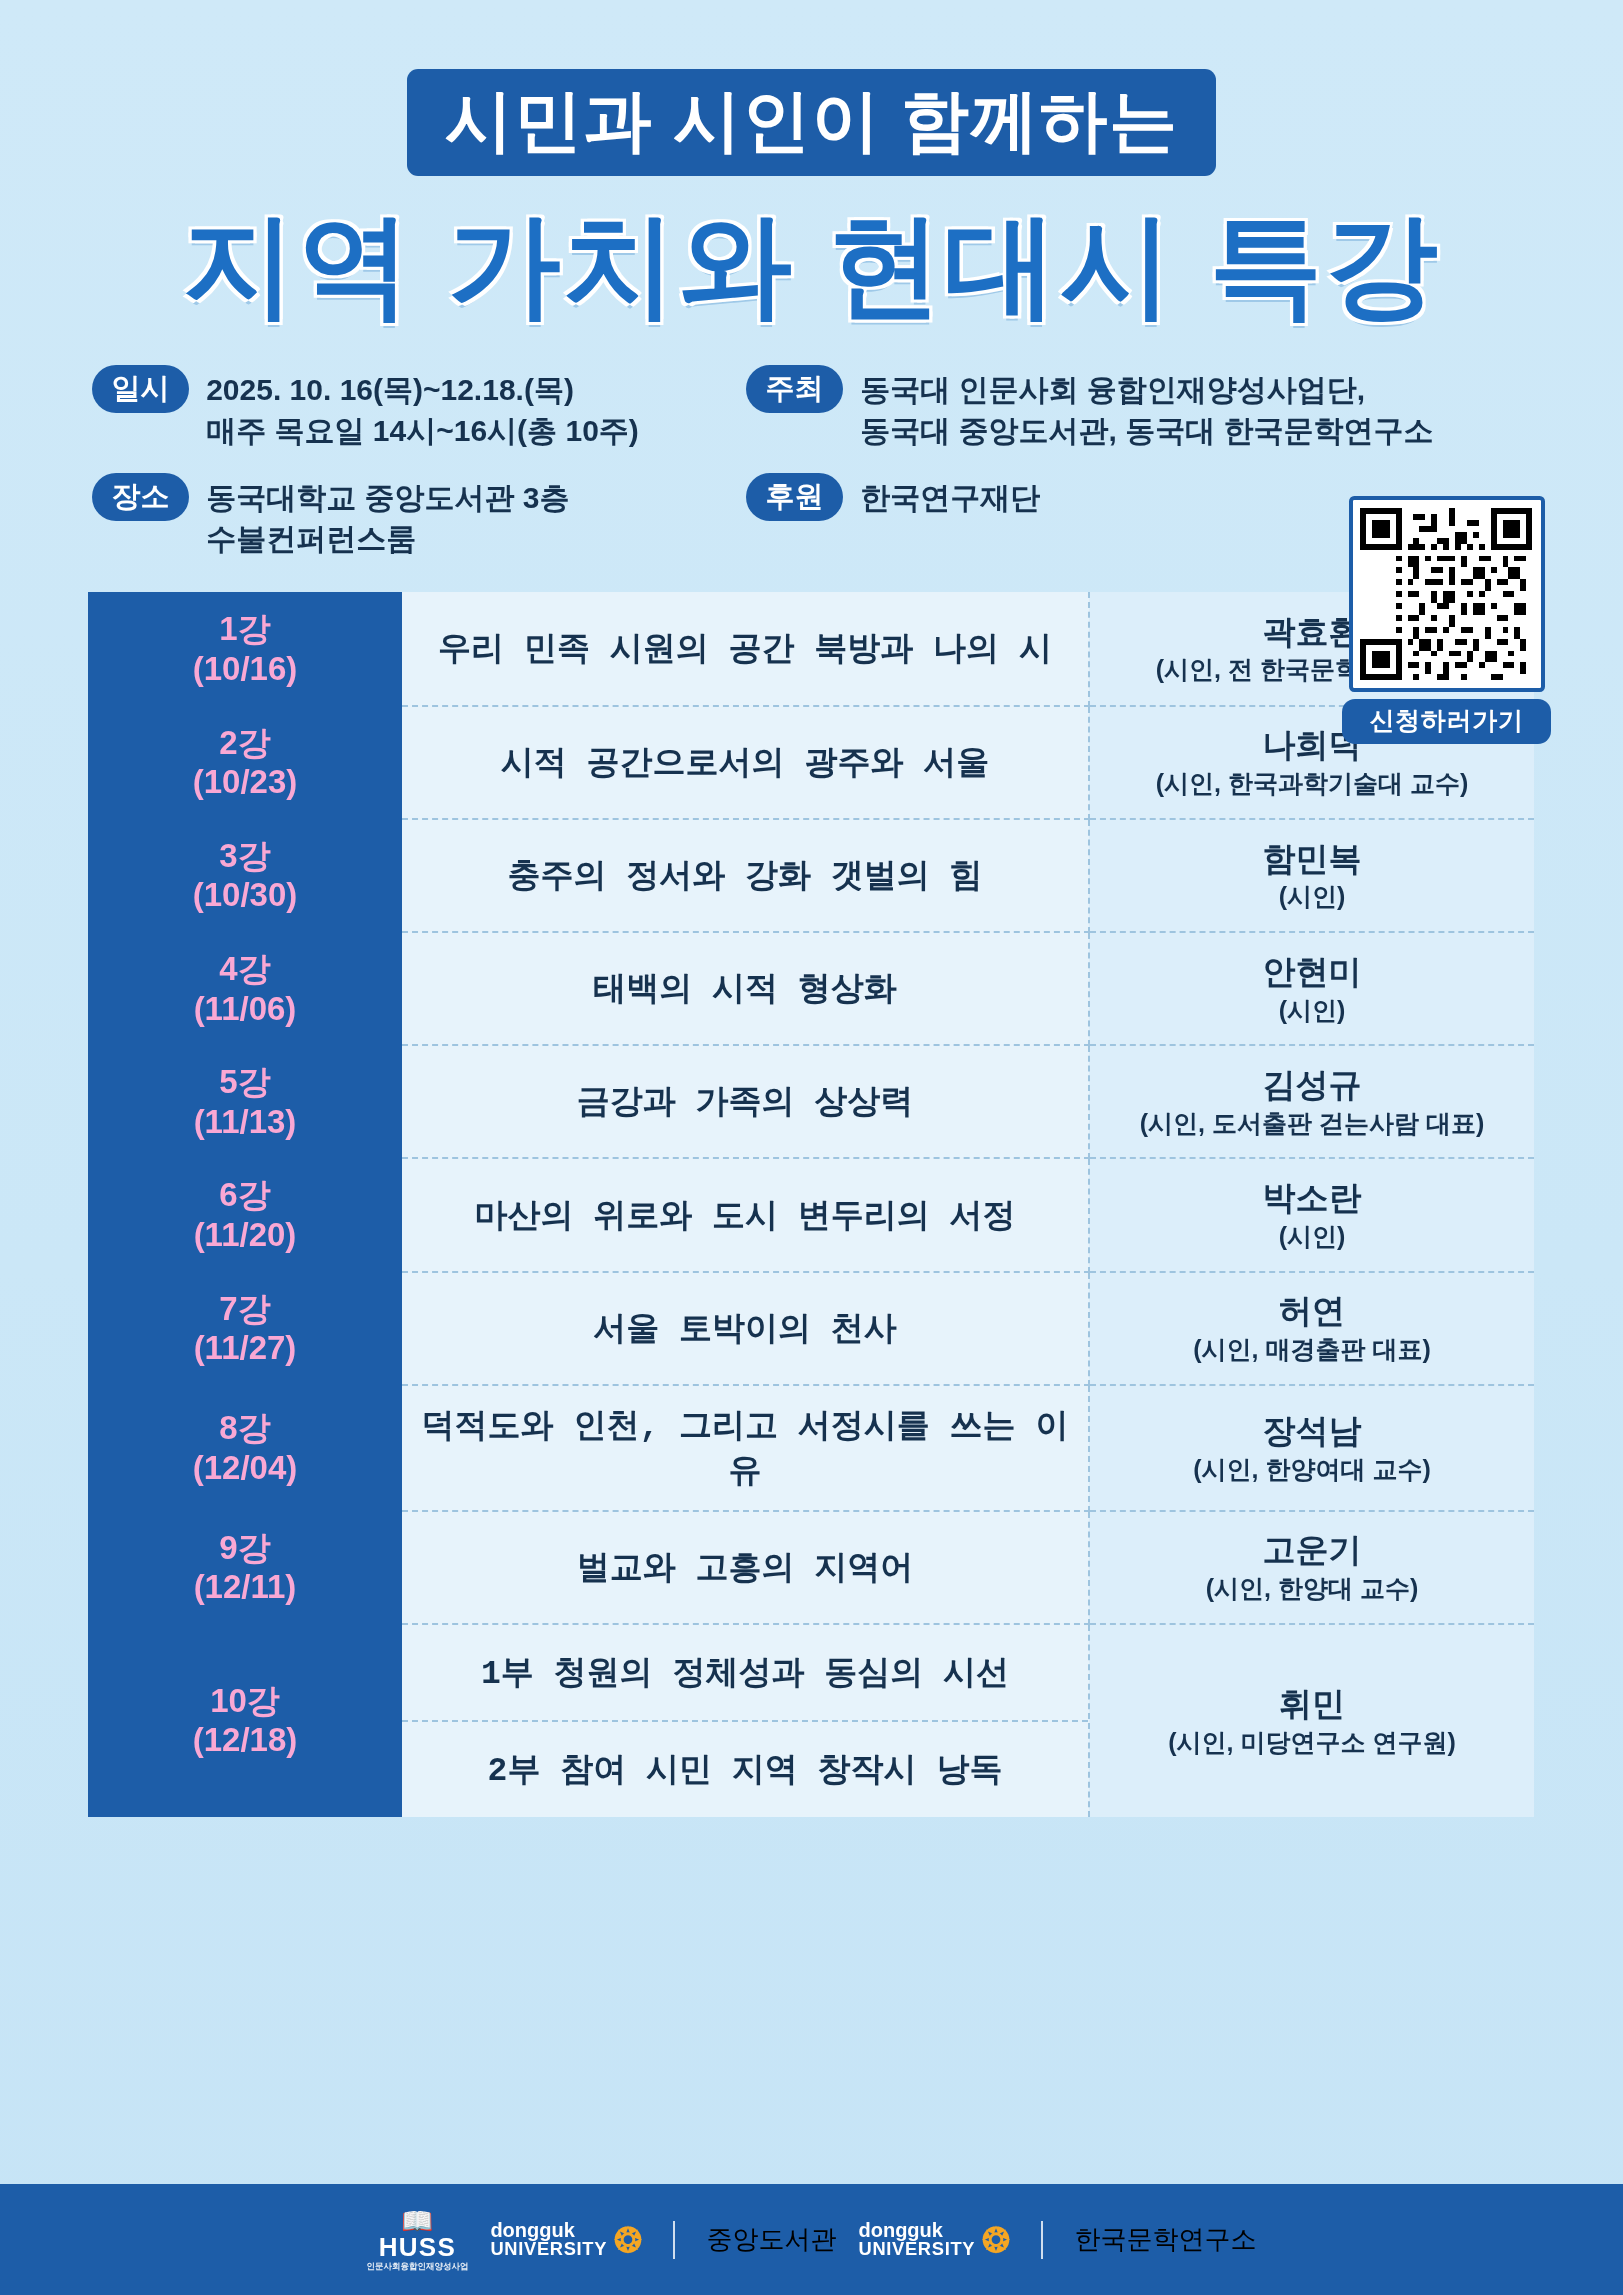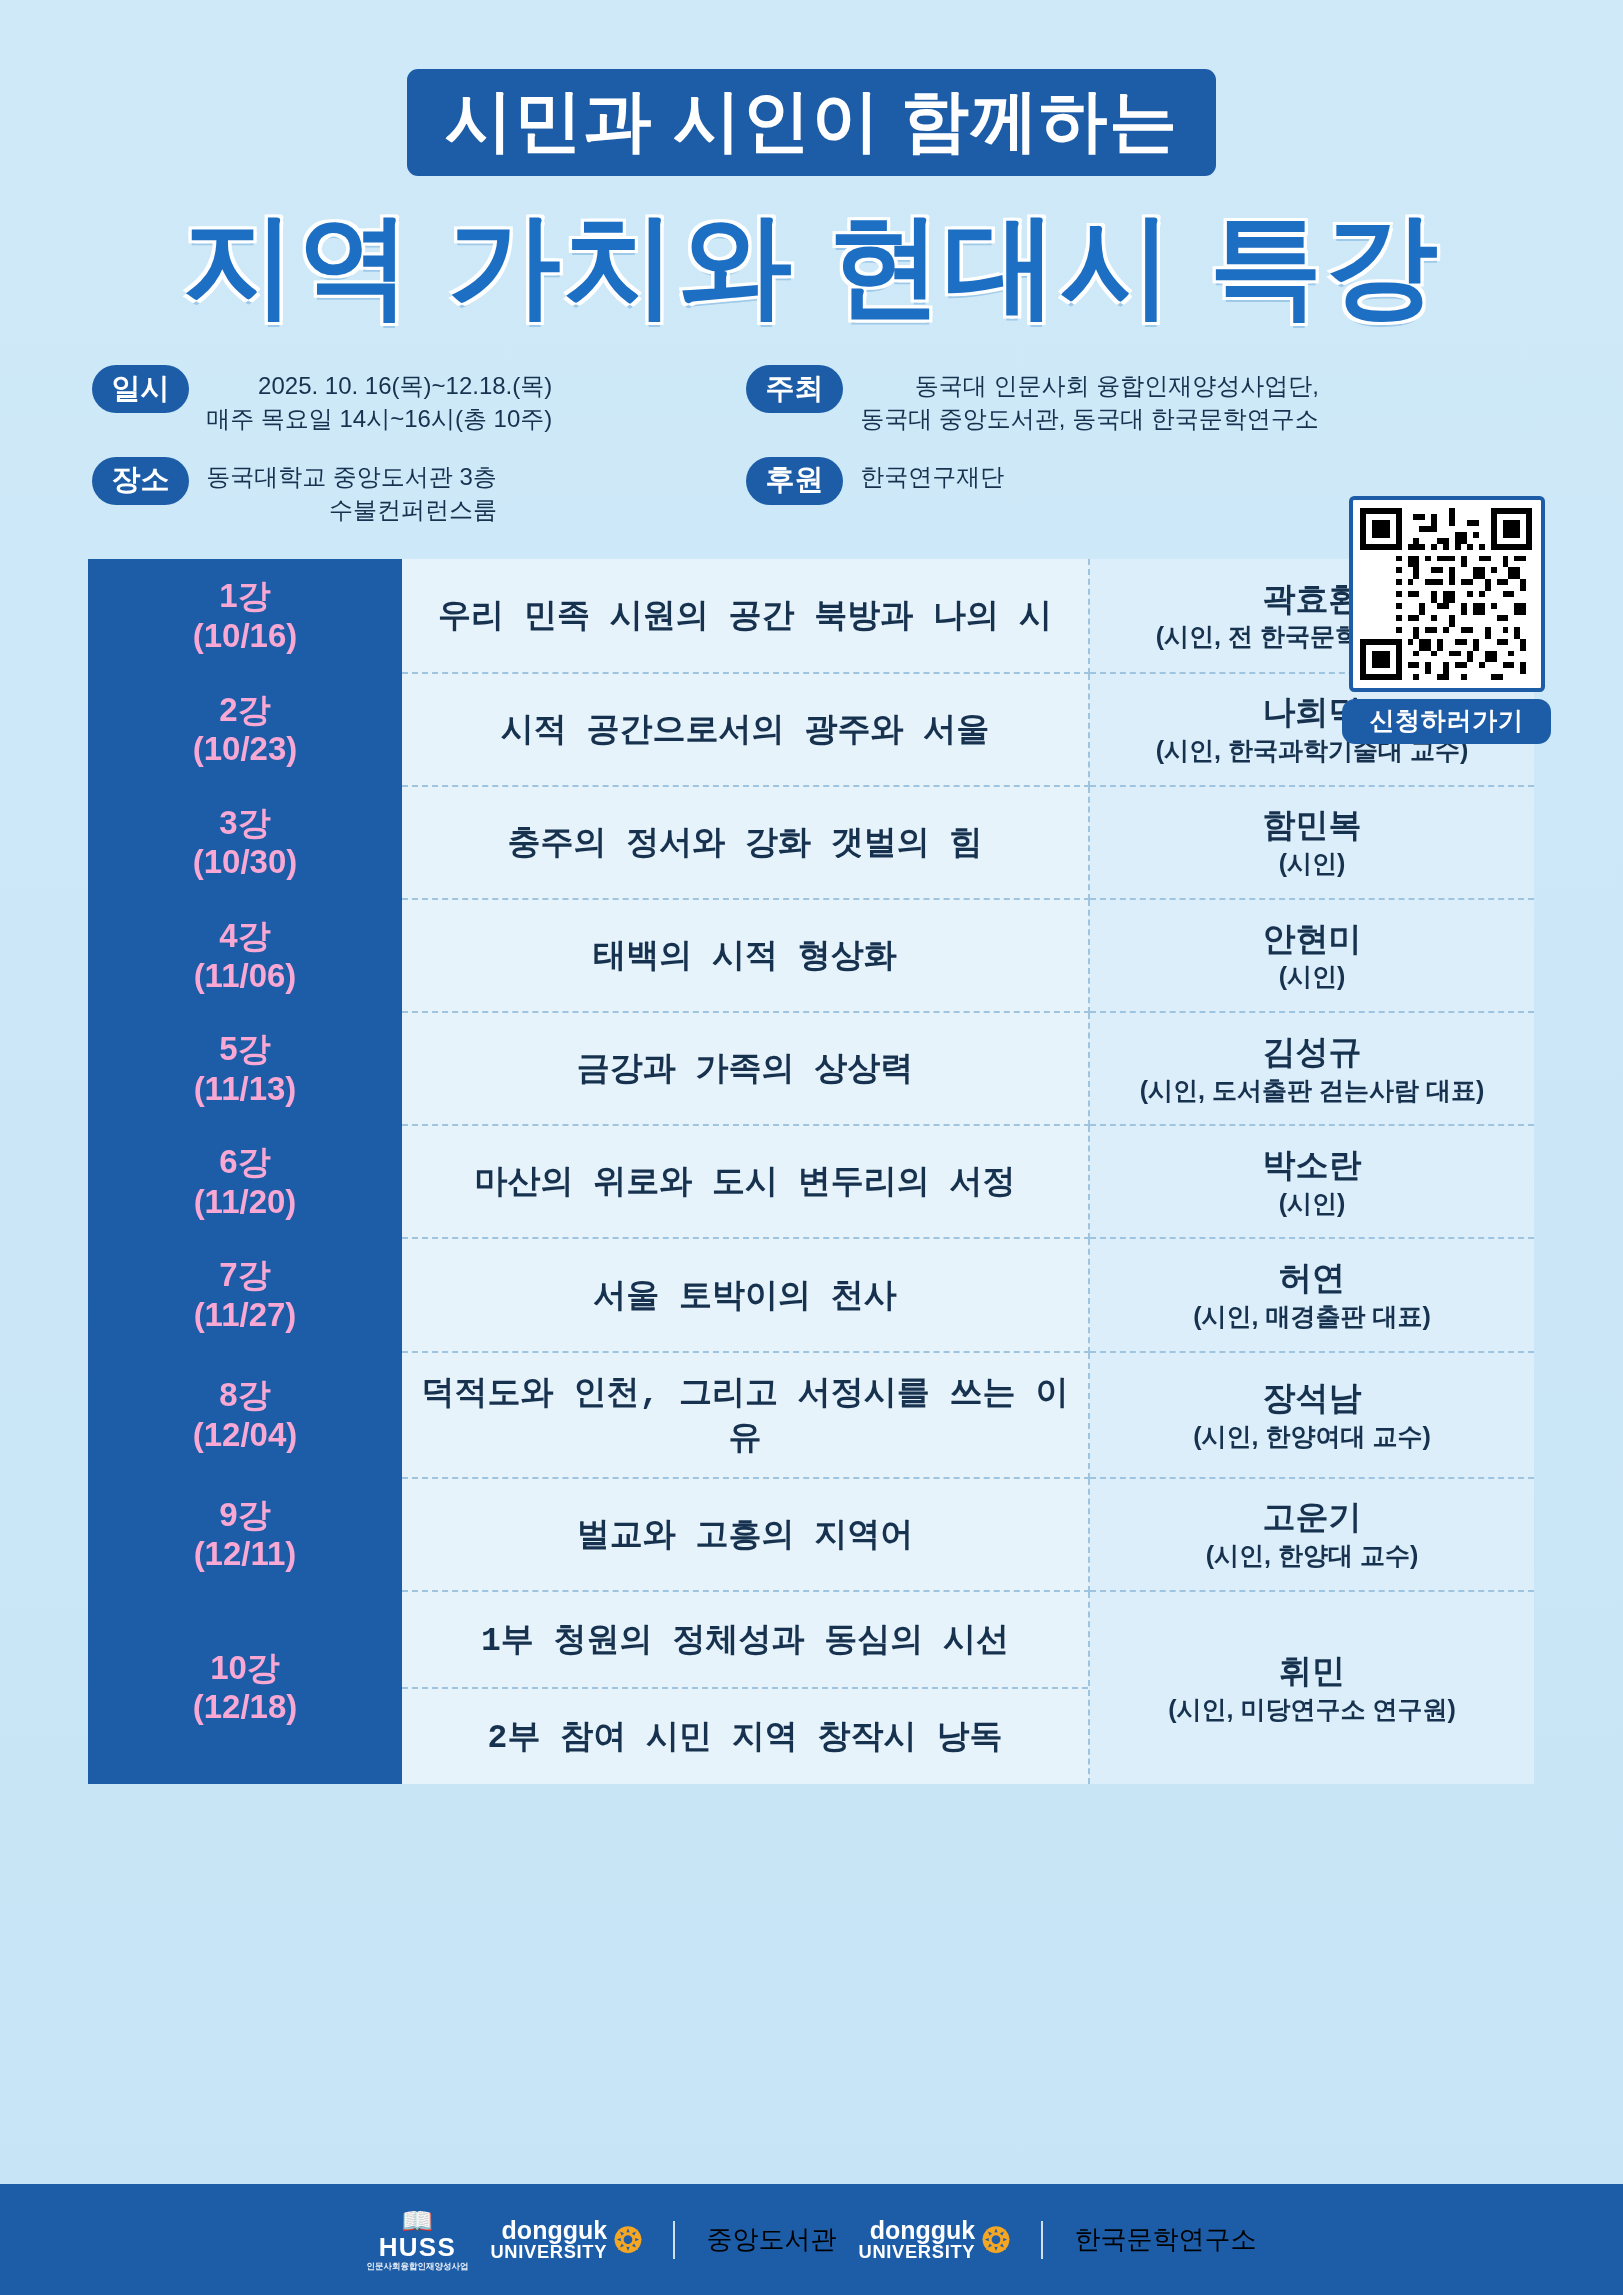--- a/index.html
+++ b/index.html
@@ -76,25 +76,24 @@
     font-size: 29px;
     font-weight: bold;
     border-radius: 26px;
     padding: 8.5px 19.6px 10.5px 19.6px;
     line-height: 1;
     margin-right: 17px;
     white-space: nowrap;
   }
   .info-text {
     color: #16324f;
-    font-size: 24px;
-    font-weight: normal;
+    font-size: 30px;
+    font-weight: bold;
     line-height: 1.38;
     padding-top: 3.3px;
-    text-align: right;
   }
   .info-text .sub { display: block; }
 
   
   .qr-box {
     position: absolute;
     right: 72px;
     top: 131px;
     width: 209px;
     text-align: center;
@@ -199,21 +198,21 @@
     font-size: 26px;
     color: #ffffff;
   }
   .huss-word { font-size: 26px; letter-spacing: 1.3px; }
   .huss-sub { font-size: 8.5px; opacity: .9; margin-top: 2px; }
   .dongguk {
     font-size: 23.6px;
     line-height: 0.95;
     text-align: left;
   }
-  .dongguk .l1 { display: block; font-size: 25px; text-align: right; }
+  .dongguk .l1 { display: block; font-size: 20px; }
   .dongguk .l2 { display: block; font-size: 18.3px; letter-spacing: 0.7px; }
   .flower {
     color: #f5a623;
     font-size: 34px;
     margin-left: 6.5px;
   }
   .divider {
     width: 2px;
     height: 38px;
     background: #ffffff;

